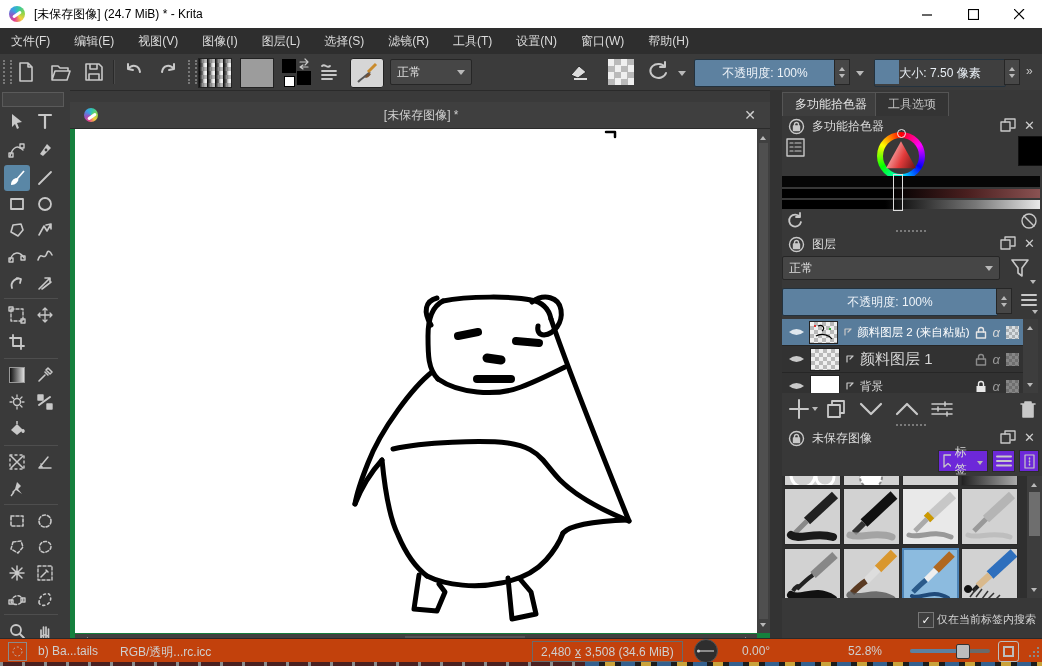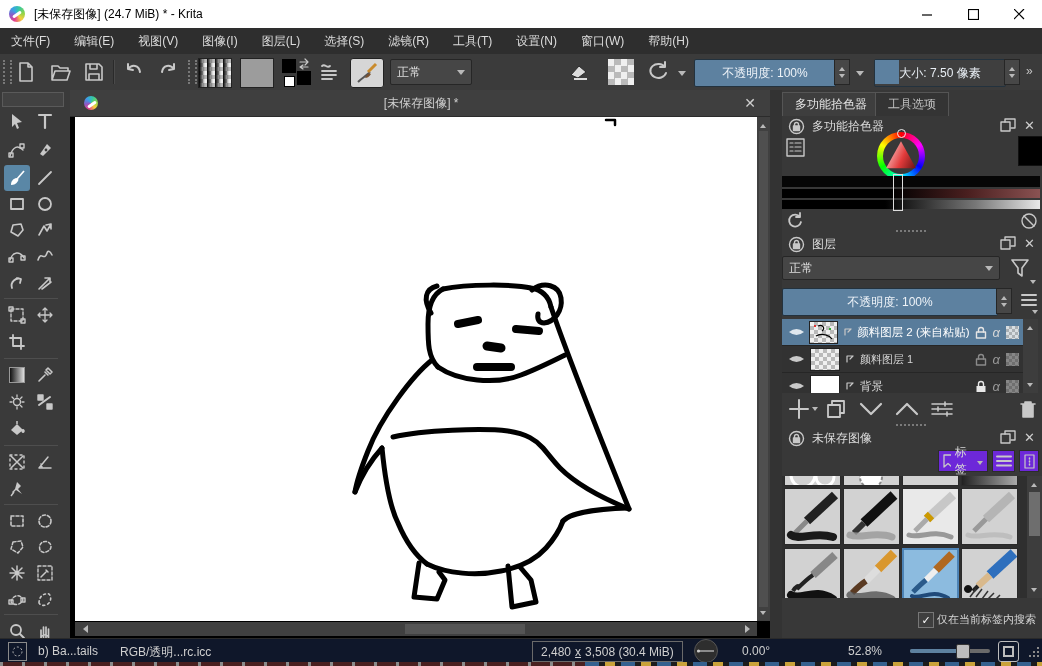--- a/index.html
+++ b/index.html
@@ -388,21 +388,21 @@
           <path d="M12,12 L16,16" stroke-width="2"></path>
         </svg>
       </div>
     <div class="a tool" style="left:32px;top:528px">
         <svg width="18" height="18" class="icw">
           <path d="M5,16 V8 M7.5,16 V5 M10,16 V5 M12.5,16 V7 M5,16 C5,12 12.5,12 12.5,16" stroke-width="1.7"></path>
         </svg>
       </div>
   </div>
 
-  <div class="a" style="left:70px;top:90px;width:700px;height:548px;background:#000000">
+  <div class="a" style="left:70px;top:102px;width:700px;height:548px;background:#15803d">
     <div class="a" style="left:0;top:0;width:700px;height:26px;background:#3f3f3f;border-bottom:1px solid #2b2b2b;display:flex;align-items:center">
       <div class="logo" style="width:14px;height:14px;margin-left:14px"></div>
       <span style="margin:0 auto;color:#cfcfcf">[未保存图像]  *</span>
       <span class="closex" style="margin-right:14px;font-size:14px">✕</span>
     </div>
 
     <div class="a" style="left:5px;top:27px;width:682px;height:504px;background:#ffffff">
       <svg width="682" height="504" viewBox="0 0 682 504">
         <g stroke="#000" stroke-width="5" fill="none" stroke-linecap="round" stroke-linejoin="round">
 
@@ -554,21 +554,21 @@
         </div>
       </div>
       <div class="lrow">
         <svg width="17" height="12">
             <path d="M1,6 Q8.5,0 16,6 Q8.5,12 1,6 Z" fill="#c9c9c9"></path>
           </svg>
         <div class="checker" style="width:28px;height:21px;border:1px solid #222"></div>
         <svg width="10" height="10" class="icw">
             <path d="M2,8 V2 H8 M8,2 L5,5" stroke-width="1.2"></path>
           </svg>
-        <span style="font-size:11px;white-space:nowrap">颜料图层 1</span>
+        <span style="font-size:15px;white-space:nowrap">颜料图层 1</span>
         <div class="row" style="margin-left:auto;gap:6px;padding-right:4px">
           <svg width="12" height="13" class="icw" style="stroke:#8a8a8a">
               <rect x="1.5" y="6" width="9" height="6"></rect>
               <path d="M3.5,6 V4 a2.5,2.5 0 0 1 5,0 V6"></path>
             </svg>
           <span class="alpha" style="color:#9a9a9a">α</span>
           <div class="checker" style="width:13px;height:13px;background-size:6px 6px;opacity:.45"></div>
         </div>
       </div>
       <div class="lrow">
@@ -737,32 +737,32 @@
       <div class="a" style="left:2px;top:16px;width:11px;height:44px;background:#6e6e6e"></div>
       <div class="a tri-down-s" style="left:4px;top:112px"></div>
     </div>
 
     <div class="a" style="left:136px;top:522px;width:14px;height:14px;background:#3f3f3f;border:1px solid #777;display:flex;align-items:center;justify-content:center;color:#fff;font-size:11px">
         <span>✓</span>
       </div>
     <span class="a" style="left:155px;top:522px;font-size:11px;white-space:nowrap">仅在当前标签内搜索</span>
   </div>
 
-  <div class="a" style="left:0;top:638px;width:1042px;height:24px;background:#0f172a;border-top:1px solid #2a2a2a;color:#cfcfcf">
+  <div class="a" style="left:0;top:638px;width:1042px;height:24px;background:#c2410c;border-top:1px solid #2a2a2a;color:#cfcfcf">
     <div class="a" style="left:8px;top:3px;width:17px;height:17px;border:1px solid #8a8a8a;display:flex;align-items:center;justify-content:center">
       <svg width="11" height="11">
           <circle cx="5.5" cy="5.5" r="4.5" fill="none" stroke="#bbb" stroke-dasharray="2,2"></circle>
         </svg>
     </div>
     <span class="a" style="left:38px;top:5px">b) Ba...tails</span>
     <span class="a" style="left:120px;top:5px">RGB/透明...rc.icc</span>
     <div class="a row" style="left:532px;top:2px;height:19px;border:1px solid #6a6a6a;padding:0 8px;gap:4px">
       <span>2,480</span>
       <span style="text-decoration:underline">x</span>
-      <span>3,508 (30.4 MiB)</span>
+      <span>3,508 (34.6 MiB)</span>
     </div>
     <div class="a" style="left:694px;top:0;width:24px;height:24px;border-radius:50%;background:#2e2e2e;border:1px solid #555;box-sizing:border-box">
       <svg width="22" height="22">
           <path d="M3,11 H19" stroke="#aaa" stroke-width="1.5"></path>
           <circle cx="3.5" cy="11" r="1.6" fill="#ccc"></circle>
         </svg>
     </div>
     <span class="a" style="left:742px;top:5px">0.00°</span>
     <span class="a" style="left:848px;top:5px">52.8%</span>
     <div class="a" style="left:910px;top:10px;width:80px;height:4px;background:#6a6a6a;border-radius:2px">

